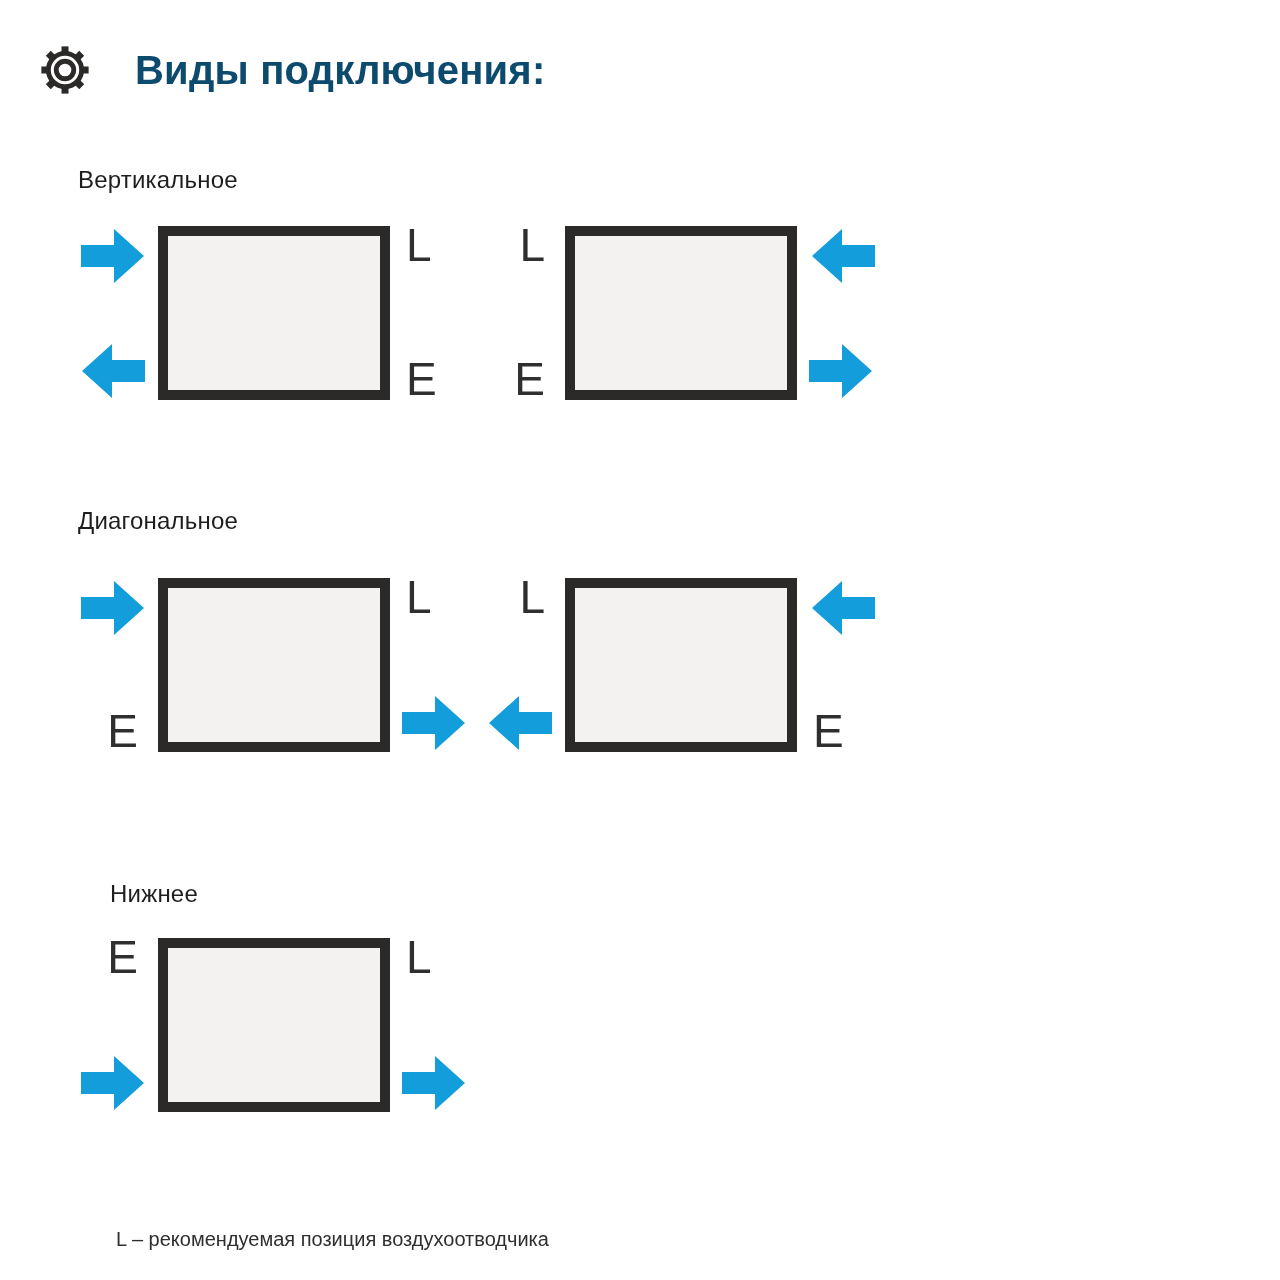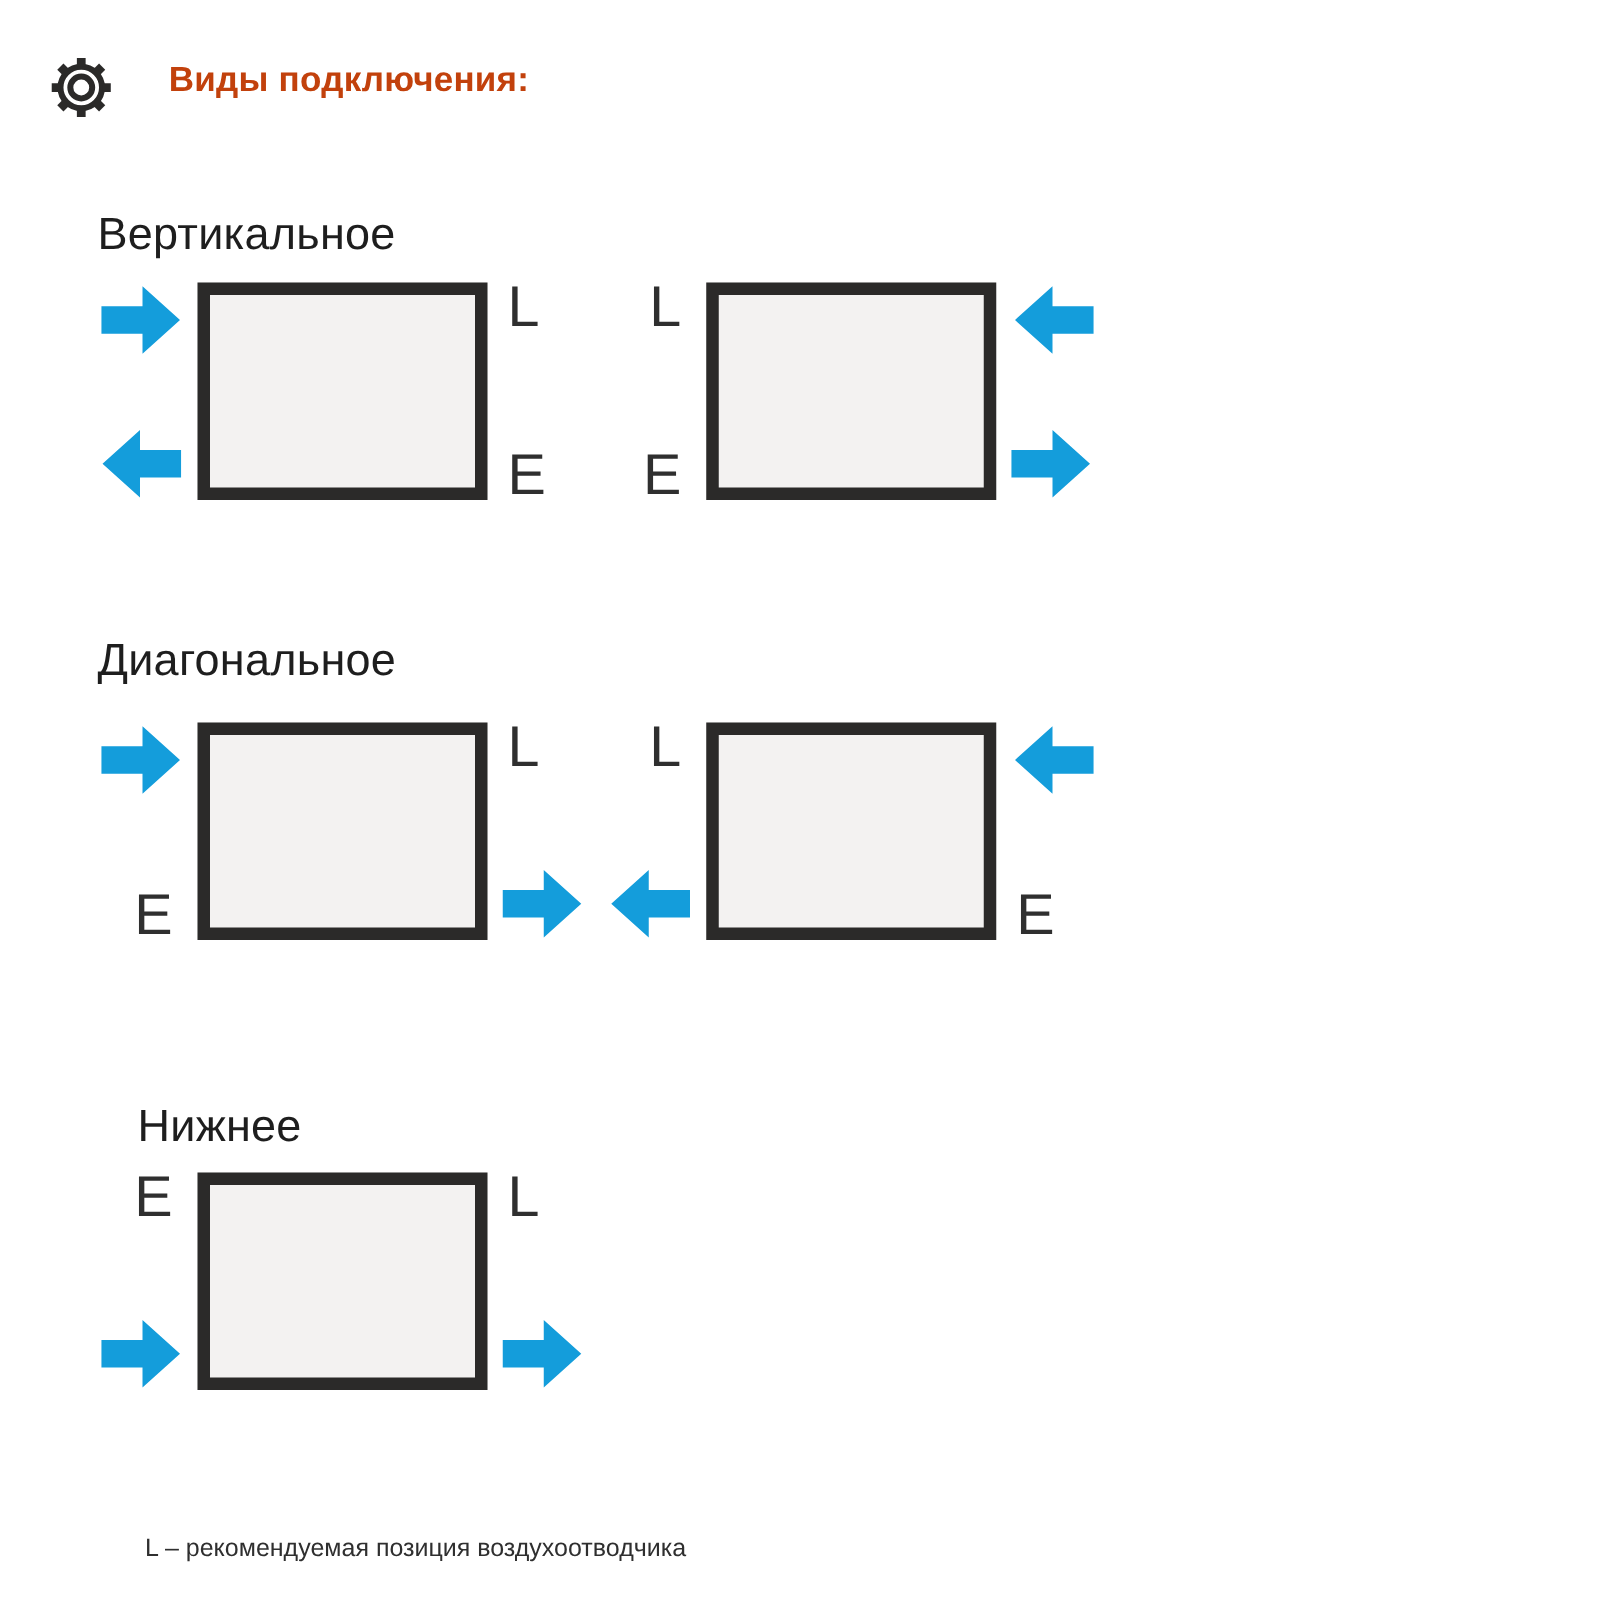--- a/index.html
+++ b/index.html
@@ -17,28 +17,28 @@
     font-family:"Liberation Sans","DejaVu Sans",sans-serif;
     color:var(--text-dark);
     overflow:hidden;
   }
   .abs{position:absolute;}
 
   
   .gear{left:37px;top:42px;width:56px;height:56px;color:var(--outline-dark);}
   .page-title{
     left:135px;top:48px;
-    font-size:28px;font-weight:bold;color:#c2410c;
+    font-size:40px;font-weight:bold;color:#0c4a6e;
     letter-spacing:0.2px;
   }
 
   
   .section-title{
     left:78px;
-    font-size:36px;font-weight:400;color:var(--text-dark);
+    font-size:24px;font-weight:400;color:var(--text-dark);
     letter-spacing:0.2px;
   }
   .st-1{top:166px;}
   .st-2{top:507px;}
   .st-3{top:880px;margin-left:32px;}
 
   
   .diagram{position:absolute;width:232px;height:174px;}
   .radiator{
     position:absolute;inset:0;

